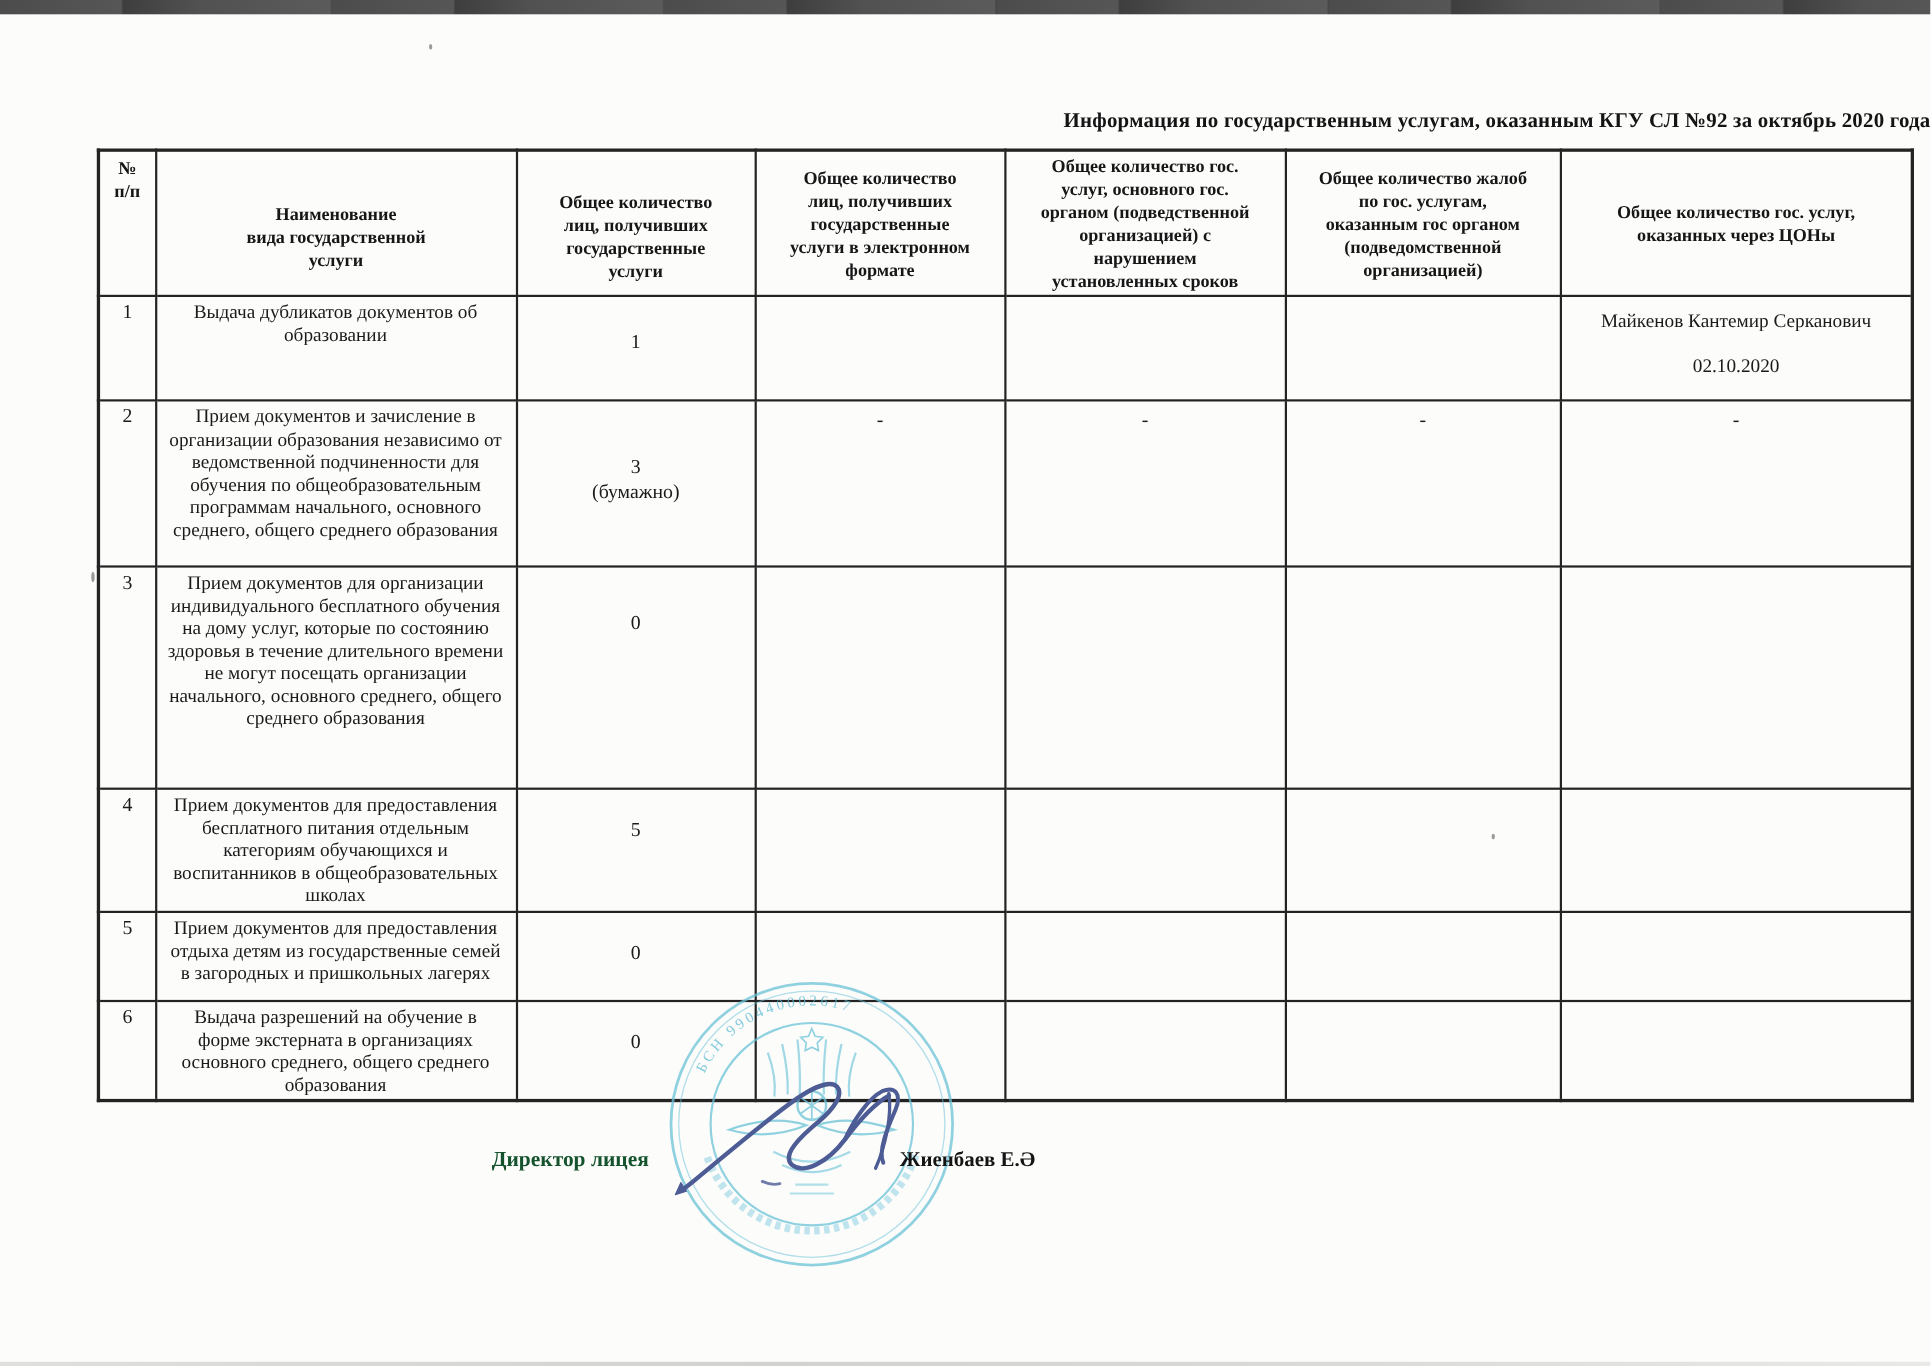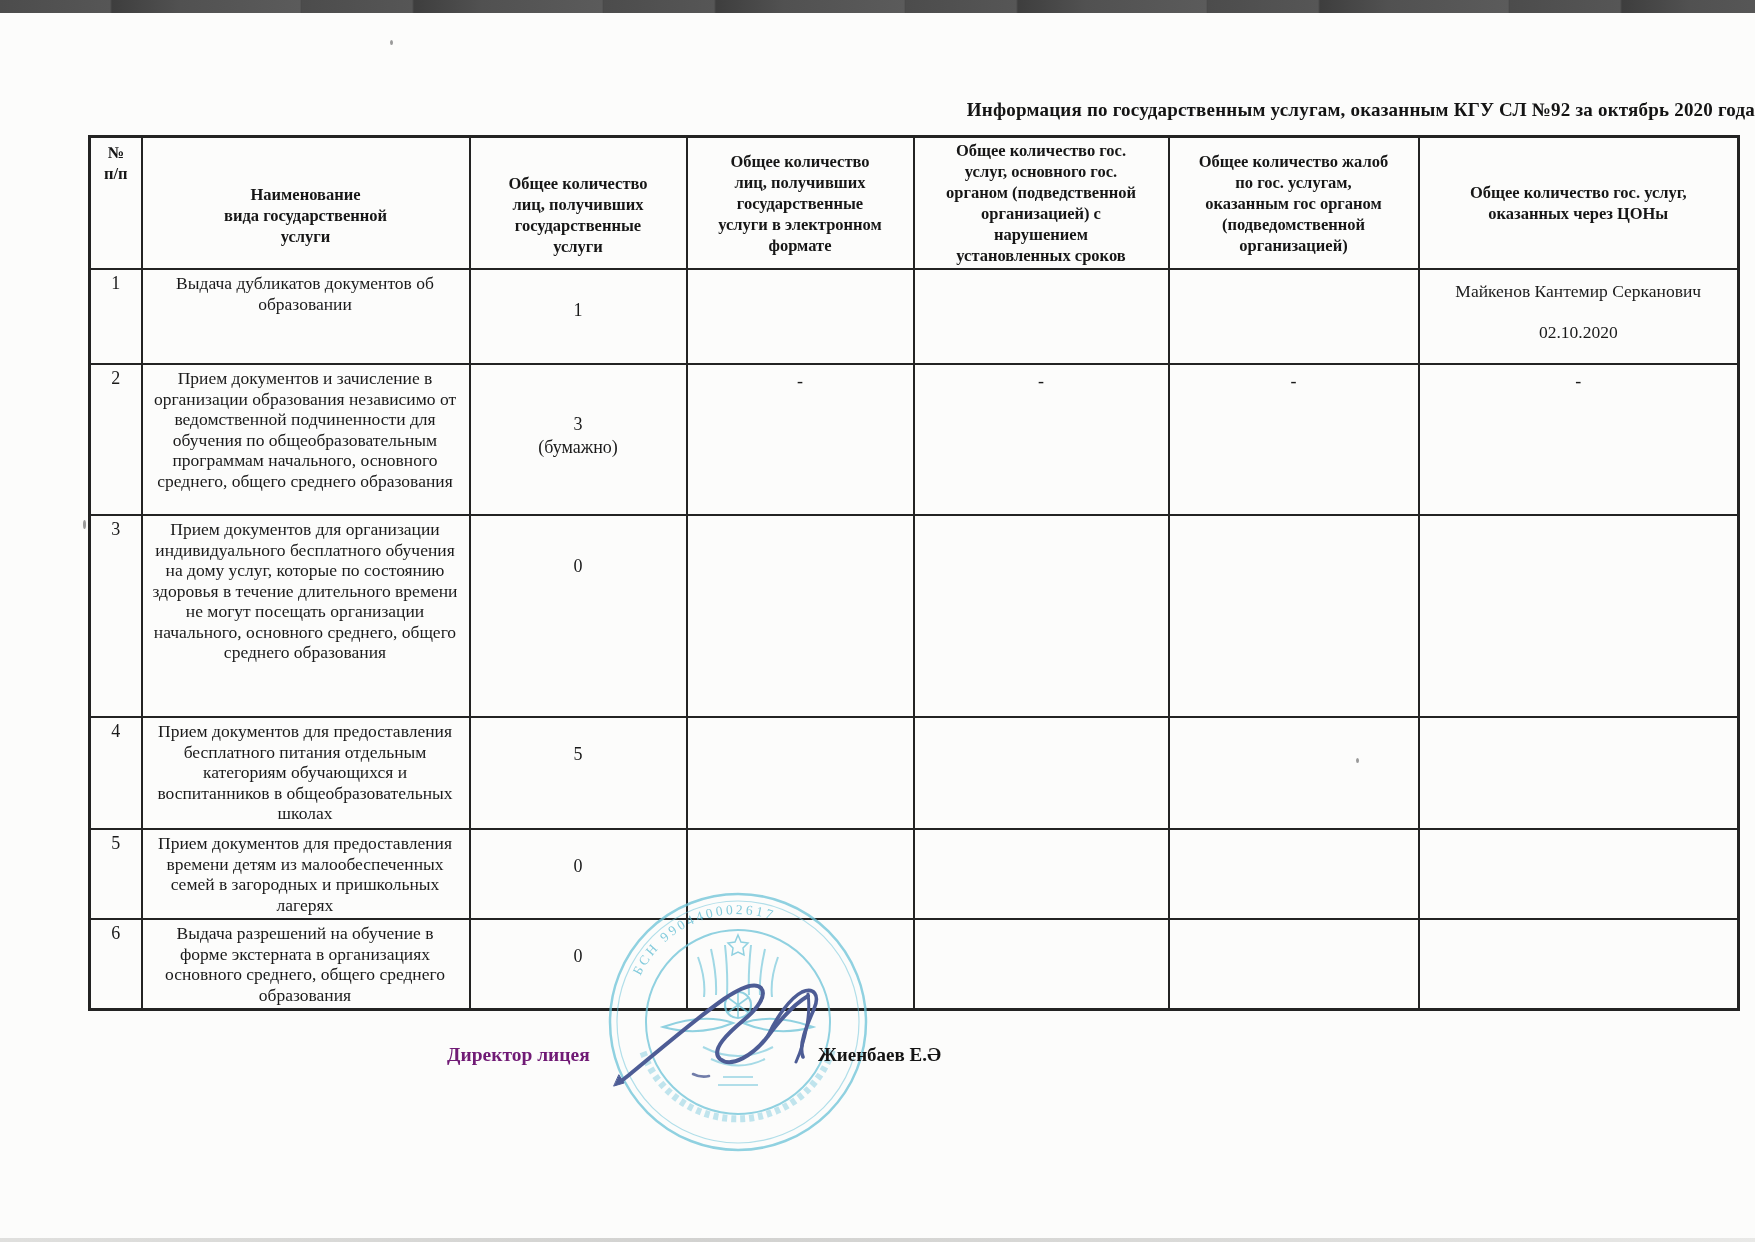--- a/index.html
+++ b/index.html
@@ -46,21 +46,21 @@
   td{vertical-align:top;white-space:pre-line;color:#1a1a1a;}
   td.c-num{text-align:center;padding-top:3px;font-size:18px;}
   td.c-name{padding:3px 10px 3px 9px;line-height:20.5px;text-align:center;}
   td.c-val{text-align:center;padding-top:26px;font-size:18px;}
   td.c-val-r1{padding-top:30px;}
   td.c-val-mid{padding-top:48px;line-height:23px;}
   td.c-dash{text-align:center;padding-top:6px;font-size:18px;vertical-align:top;}
   td.c-cons{text-align:center;padding-top:11px;line-height:20.5px;font-size:17.5px;}
   .footer-role{
     position:absolute;left:447px;top:1044px;
-    font-weight:bold;font-size:19.5px;color:#701a75;
+    font-weight:bold;font-size:19.5px;color:#14532d;
   }
   .footer-name{
     position:absolute;left:818px;top:1044px;
     font-weight:bold;font-size:19px;color:#141414;
   }
   .stamp-wrap{position:absolute;left:603px;top:887px;width:270px;height:270px;opacity:.75;}
   .signature-wrap{position:absolute;left:598px;top:962px;width:230px;height:140px;}
   .speck{position:absolute;background:#9a9a9a;border-radius:50%;}
 </style>
 </head>
@@ -144,21 +144,21 @@
     <td class="c-num">4</td>
     <td class="c-name">Прием документов для предоставления бесплатного питания отдельным категориям обучающихся и воспитанников в общеобразовательных школах</td>
     <td class="c-val">5</td>
     <td class="c-val"></td>
     <td class="c-val"></td>
     <td class="c-val"></td>
     <td class="c-val"></td>
   </tr>
   <tr style="height:81px">
     <td class="c-num">5</td>
-    <td class="c-name">Прием документов для предоставления времени детям из малообеспеченных семей в загородных и пришкольных лагерях</td>
+    <td class="c-name">Прием документов для предоставления отдыха детям из государственные семей в загородных и пришкольных лагерях</td>
     <td class="c-val">0</td>
     <td class="c-val"></td>
     <td class="c-val"></td>
     <td class="c-val"></td>
     <td class="c-val"></td>
   </tr>
   <tr style="height:89px">
     <td class="c-num">6</td>
     <td class="c-name">Выдача разрешений на обучение в форме экстерната в организациях основного среднего, общего среднего образования</td>
     <td class="c-val">0</td>

